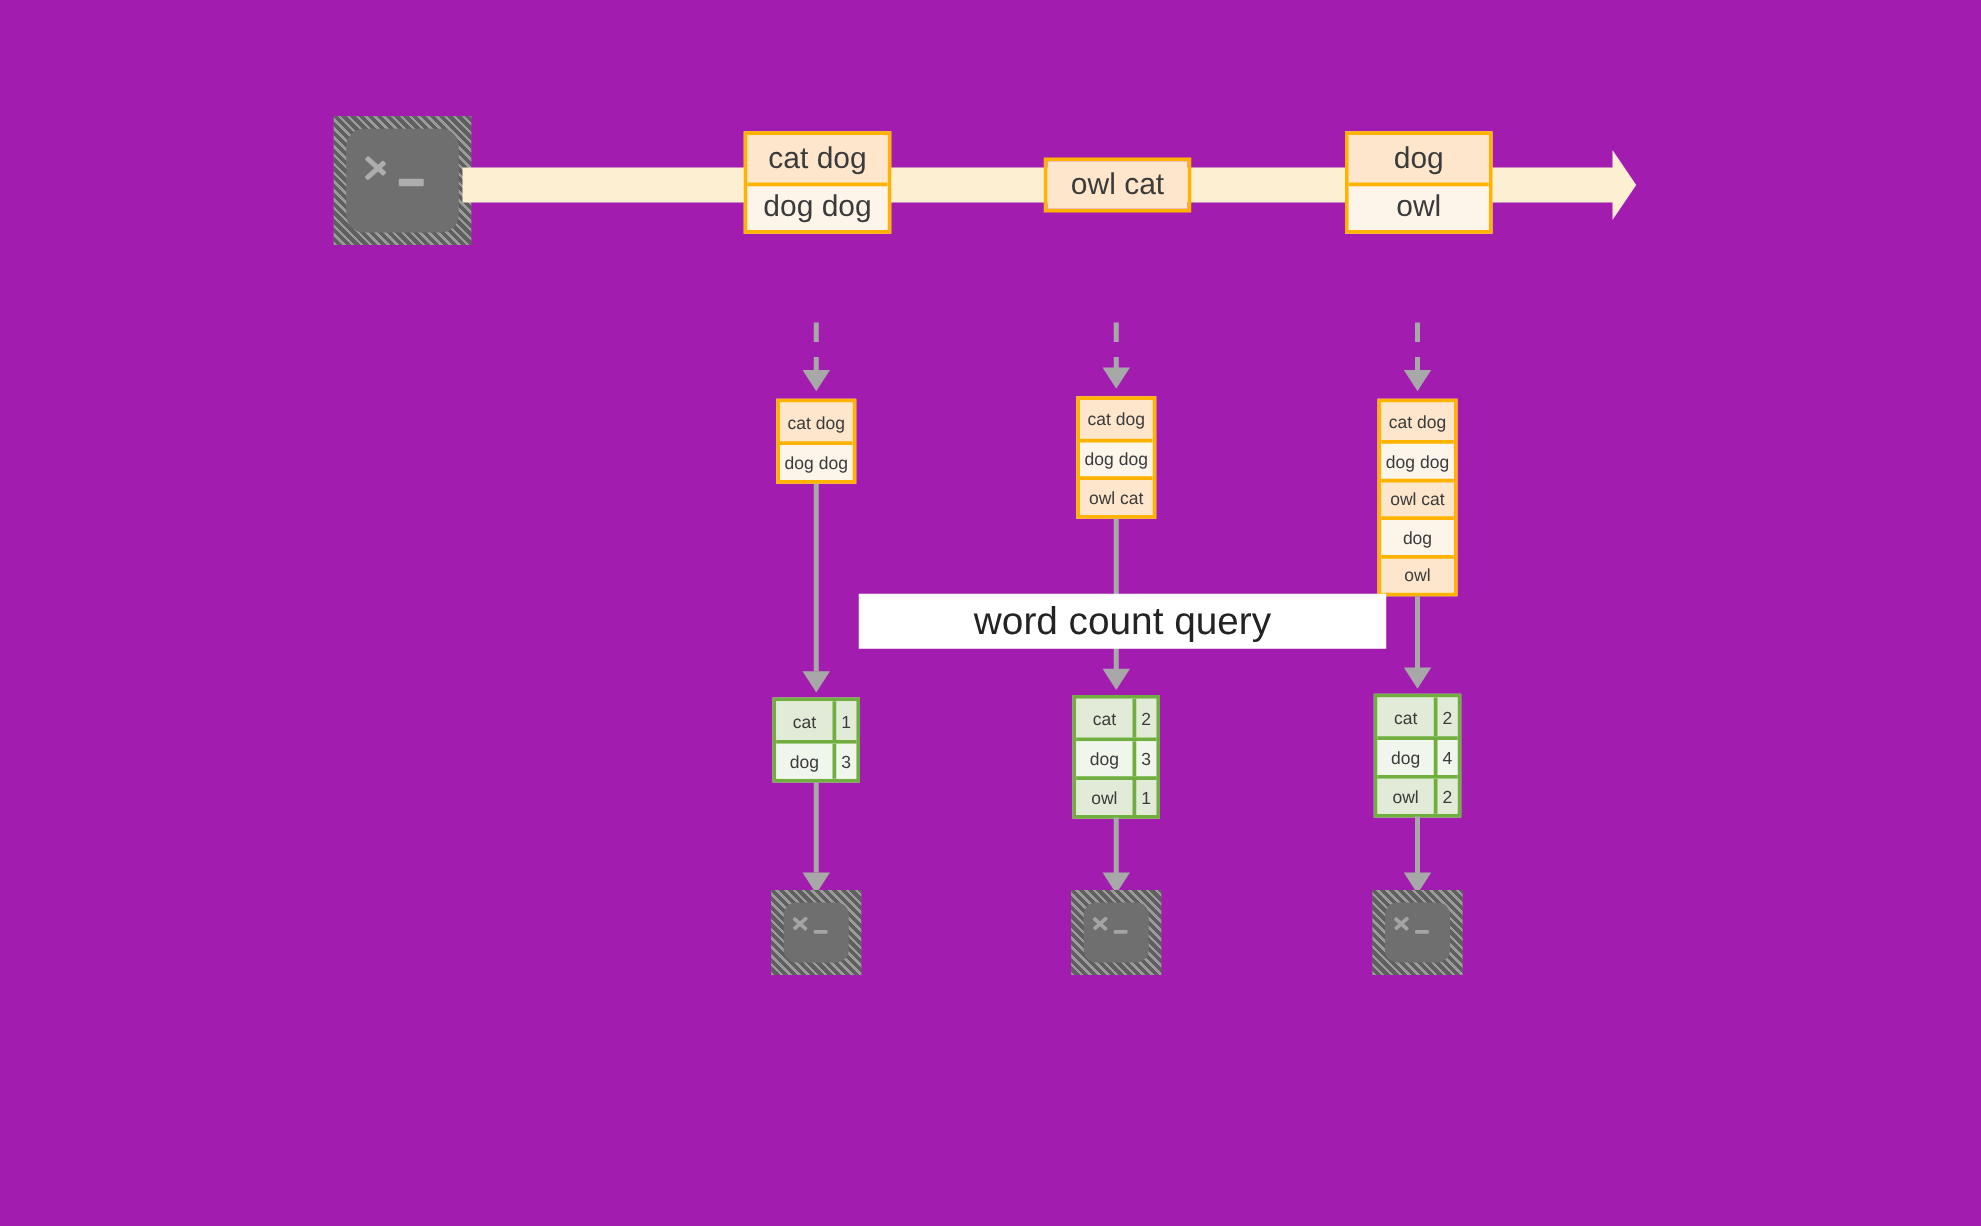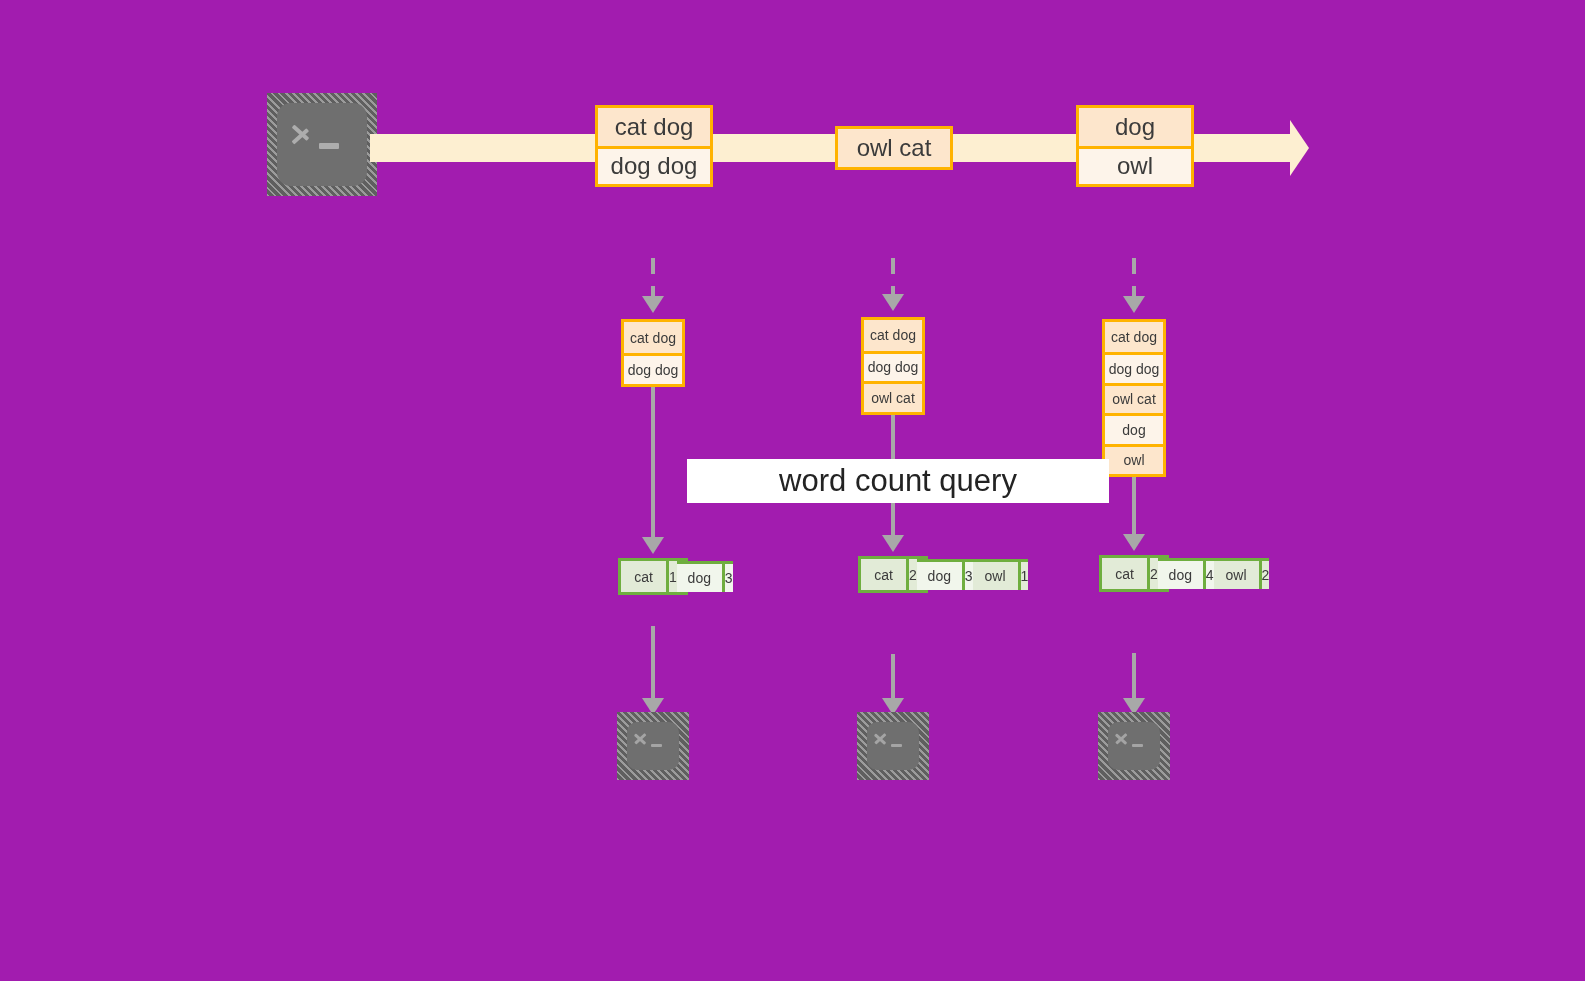--- a/index.html
+++ b/index.html
@@ -131,20 +131,21 @@
   .msgbox.stack { width: 64px; }
   .msgbox.stack .row { font-size: 14px; height: 31px; }
 
   
   .restable {
     position: absolute;
     box-sizing: border-box;
     border: 3px solid #6fae3f;
     background: #eef4e7;
     display: flex;
+    flex-direction: column;
   }
   .restable .trow {
     display: flex;
     height: 31px;
     box-sizing: border-box;
   }
   .restable .trow + .trow { border-top: 3px solid #6fae3f; }
   .restable .cell {
     display: flex;
     align-items: center;
@@ -185,20 +186,21 @@
   
   .banner {
     position: absolute;
     background: #ffffff;
     display: flex;
     align-items: center;
     justify-content: center;
     color: #232323;
     font-size: 31px;
     white-space: nowrap;
+    margin-top: 16px;
   }
 </style>
 </head>
 <body>
 
 <div id="stage">
 
   <div class="term" style="left:267px; top:93px; width:110px; height:103px;">
     <div class="inner">
       <span class="chev"></span>

